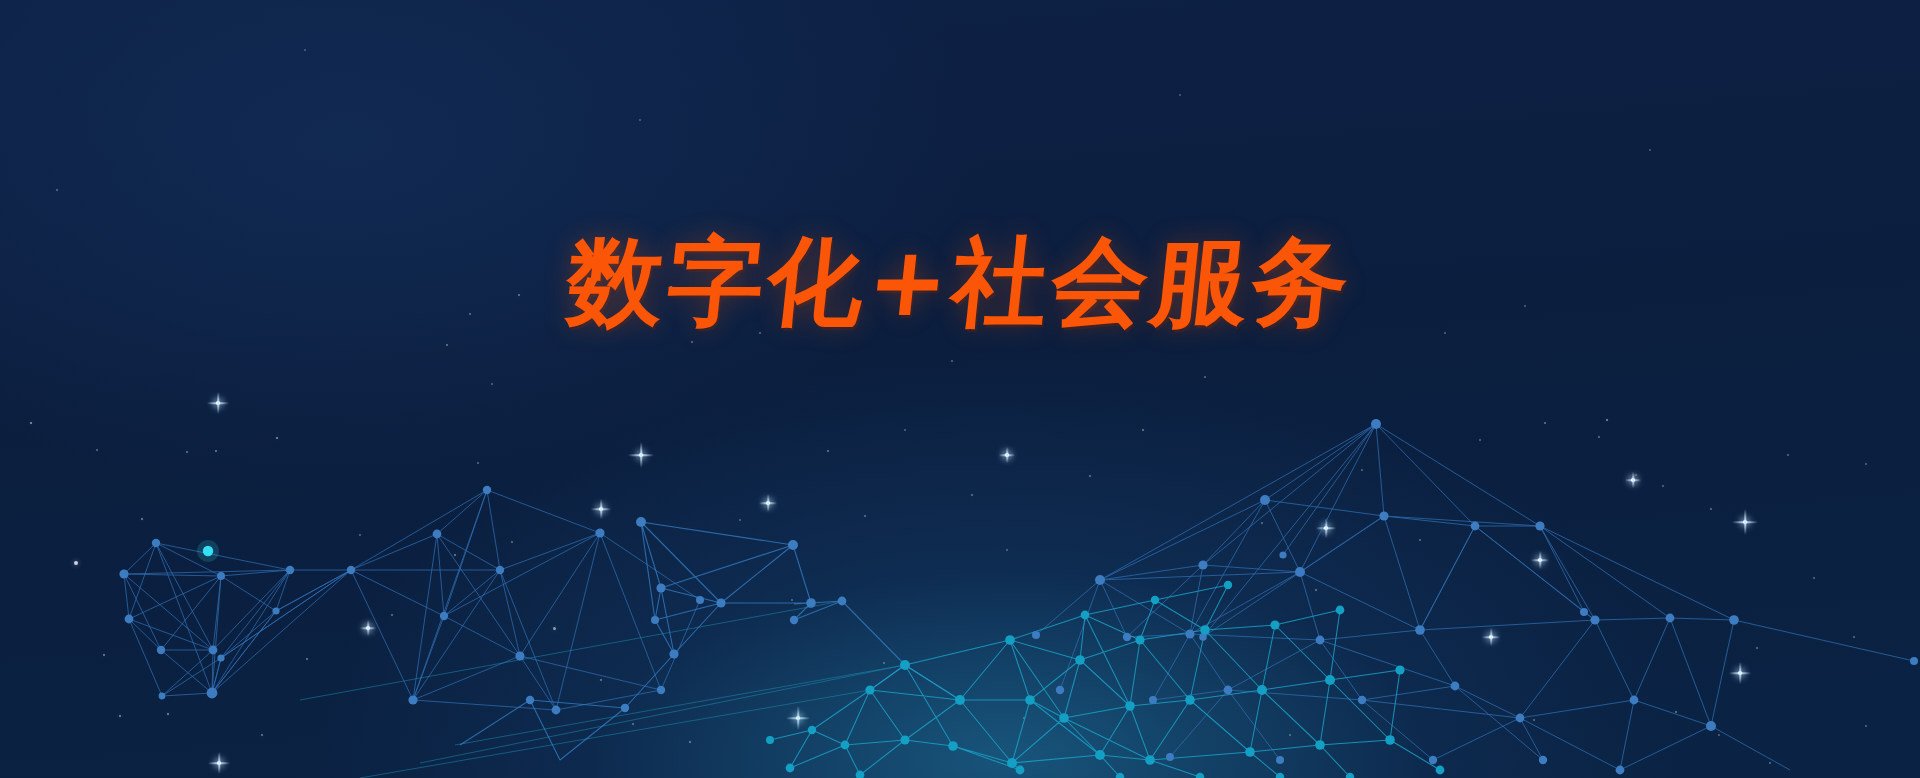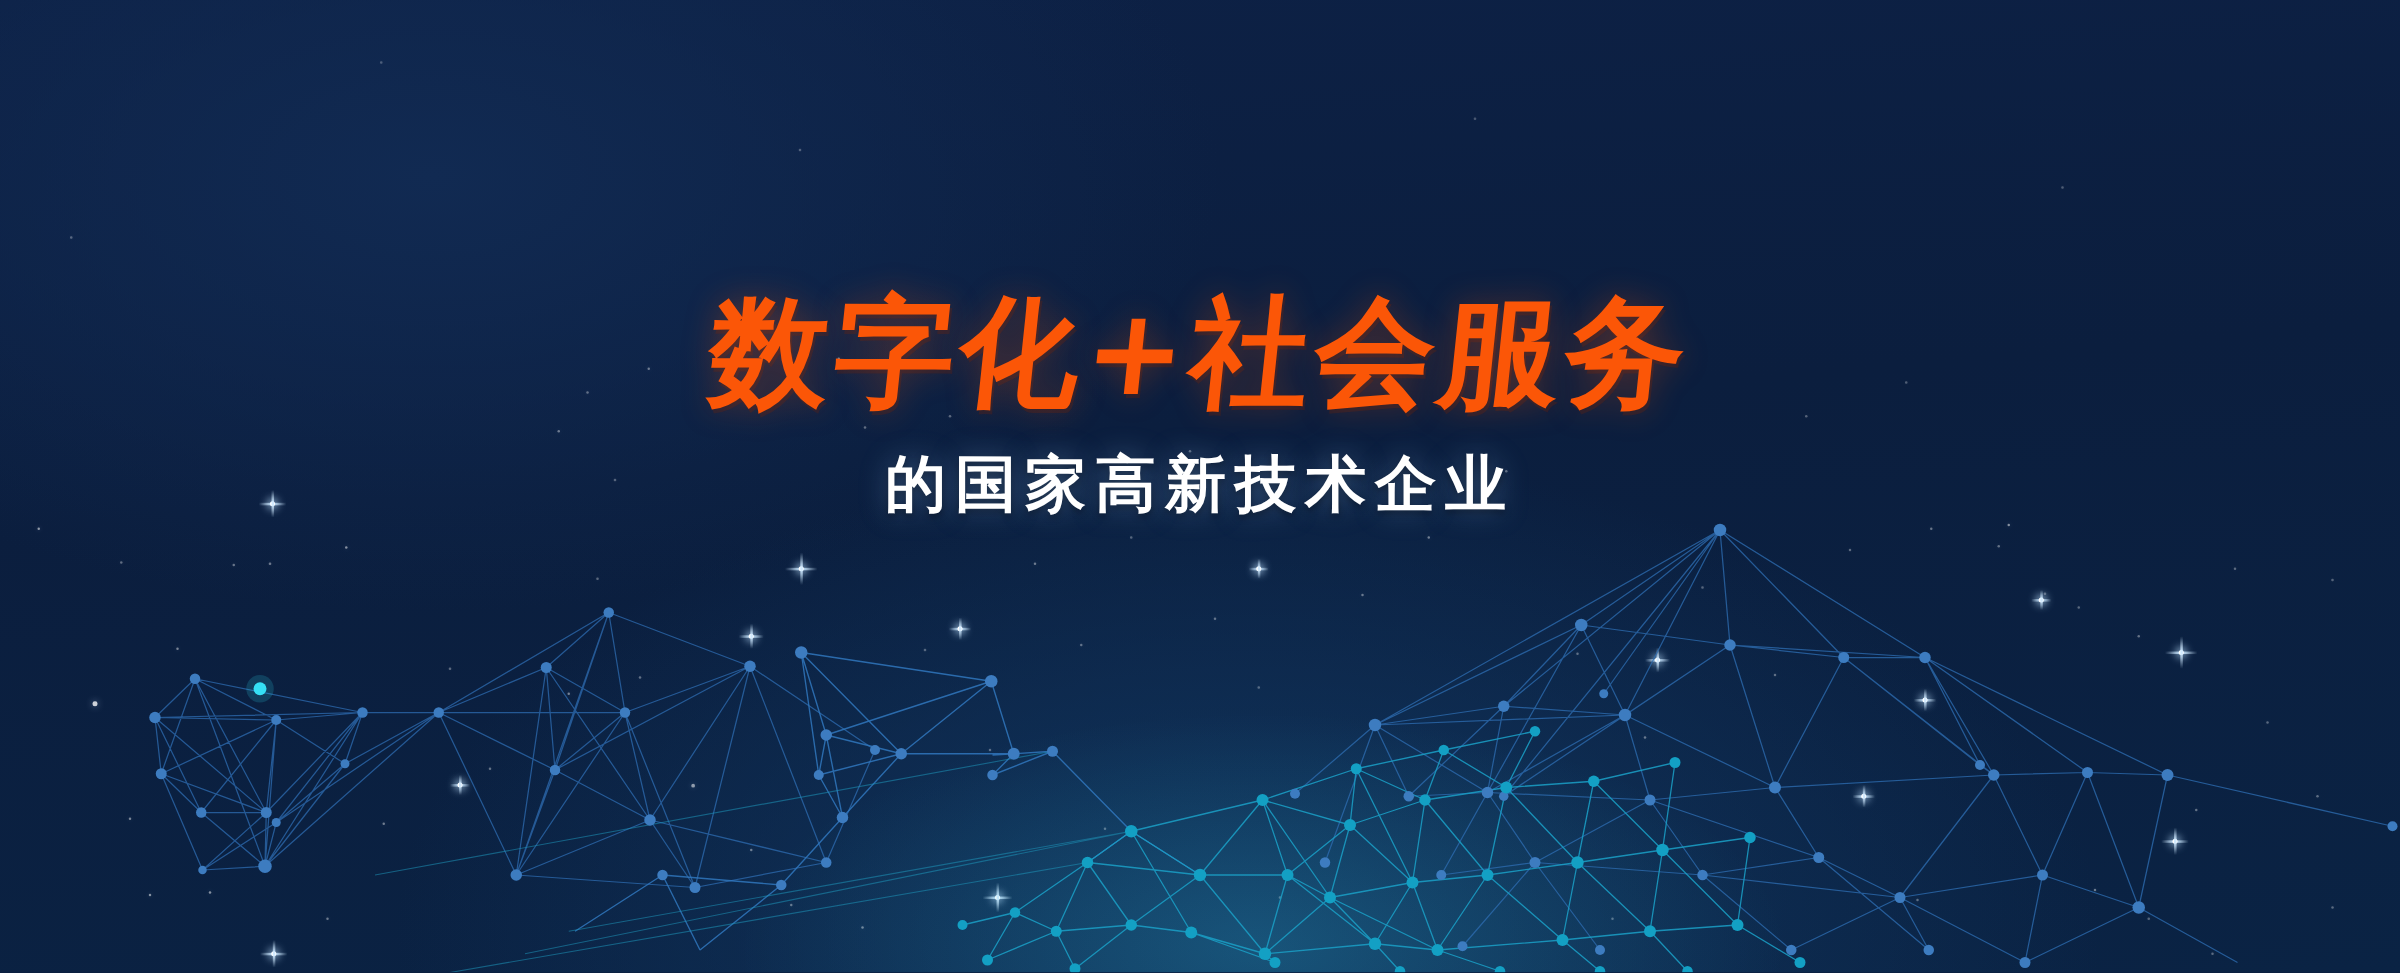--- a/index.html
+++ b/index.html
@@ -435,16 +435,15 @@
     </g>
 
     <g>
       <circle cx="208" cy="551" r="11" fill="#2fd6ef" opacity="0.18"></circle>
       <circle cx="208" cy="551" r="5.2" fill="#35e0f5"></circle>
     </g>
   </svg>
 
   <div id="text-block">
     <h1 id="headline">数字化+社会服务</h1>
-    <h2 id="subhead">的国家高新技术企业</h2>
   </div>
 
 </div>
 
 </body></html>

